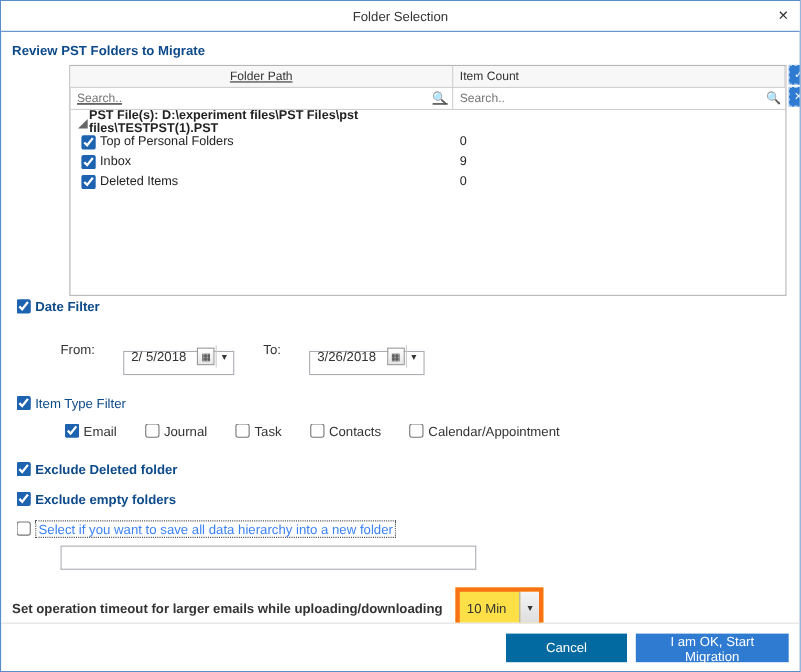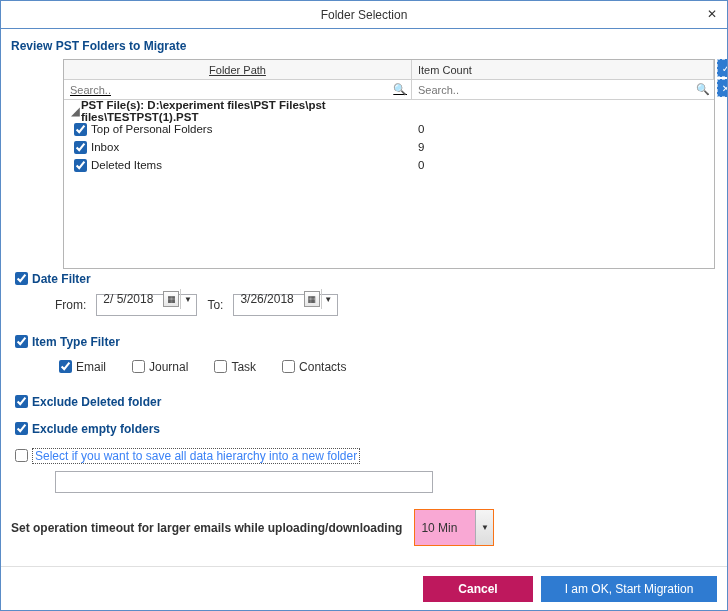--- a/index.html
+++ b/index.html
@@ -24,39 +24,39 @@
   .cb { width: 13px; height: 13px; margin-right: 4px; accent-color: #1e63b0; }
   .bold { font-weight: bold; }
   .ind1 { padding-left: 34px; }
   .tree-data-row { display: flex; height: 18px; align-items: center; }
   .td-path { flex: 0 0 348px; display: flex; align-items: center; padding-left: 6px; }
   .td-count { flex: 1; padding-left: 6px; }
   .side-buttons { position: absolute; right: -20px; top: 0; width: 18px; display: flex; flex-direction: column; gap: 2px; }
   .side-btn { width: 18px; height: 18px; background: #2f7bd1; color: #fff; display: flex; align-items: center; justify-content: center; font-size: 10px; cursor: pointer; border: 1px dashed rgba(255,255,255,0.6); }
   .chk-row { display: flex; align-items: center; font-size: 12px; color: #0d4a8a; }
   .chk-row input { accent-color: #1e63b0; margin-right: 4px; }
-  .sub-row { margin-left: 44px; margin-top: 6px; display: flex; align-items: center; font-size: 12px; color: #333; gap: 10px; }
-  .date-box { display: inline-flex; align-items: center; border: 1px solid #abadb3; height: 22px; padding: 0 2px 12px 6px; font-size: 12px; background: #fff; }
+  .sub-row { margin-left: 44px; margin-top: 6px; display: flex; align-items: center; font-size: 12px; color: #333; gap: 26px; }
+  .date-box { display: inline-flex; align-items: center; border: 1px solid #abadb3; height: 22px; padding: 0 2px 12px 6px; font-size: 12px; background: #fff; margin-top: 25px; }
   .date-box .cal { width: 16px; height: 16px; margin-left: 10px; border: 1px solid #999; background: linear-gradient(#fff, #e6e6e6); display: flex; align-items: center; justify-content: center; font-size: 9px; }
   .date-box .dd { width: 14px; height: 20px; margin-left: 1px; display: flex; align-items: center; justify-content: center; font-size: 8px; border-left: 1px solid #ccc; }
   .item-types { margin-left: 44px; margin-top: 6px; display: flex; gap: 22px; font-size: 12px; align-items: center; }
   .item-types label { display: flex; align-items: center; color: #333; }
   .item-types input { accent-color: #1e63b0; margin-right: 4px; }
   .hier-chk { display: flex; align-items: center; font-size: 12px; margin-top: 8px; }
   .hier-chk input { accent-color: #1e63b0; margin-right: 4px; }
   .hier-chk span { border: 1px dotted #555; padding: 0 2px; color: #3b82f6; }
   .hier-input { margin-left: 44px; margin-top: 6px; }
   .hier-input input { width: 378px; height: 22px; border: 1px solid #abadb3; padding: 2px 4px; font-size: 12px; }
   .timeout-row { display: flex; align-items: center; margin-top: 16px; font-size: 12px; color: #333; gap: 12px; }
-  .combo { border: 1px solid #f97316; height: 37px; width: 80px; display: flex; align-items: center; padding-left: 6px; position: relative; background: #f9a8d4; }
+  .combo { border: 4px solid #f97316; height: 37px; width: 80px; display: flex; align-items: center; padding-left: 6px; position: relative; background: #fde047; }
   .combo .dd { position: absolute; right: 0; top: 0; bottom: 0; width: 18px; border-left: 1px solid #abadb3; background: linear-gradient(#f5f5f5,#ddd); display: flex; align-items: center; justify-content: center; font-size: 8px; }
   .footer { height: 44px; display: flex; justify-content: flex-end; align-items: center; gap: 8px; padding-right: 10px; border-top: 1px solid #e0e0e0; }
   .btn { height: 26px; font-size: 12px; color: #fff; border: none; cursor: pointer; padding: 0 20px; }
-  .btn-cancel { background: #be185d; width: 110px; font-weight: bold; }
-  .btn-ok { background: #2f7bd1; width: 176px; }
+  .btn-cancel { background: #0369a1; width: 110px; }
+  .btn-ok { background: #2f7bd1; width: 139px; }
   .chk-plain { display: flex; align-items: center; font-size: 12px; color: #0d4a8a; margin-top: 8px; }
   .chk-plain input { accent-color: #1e63b0; margin-right: 4px; }
   .lbl { color: #333; }
 </style>
 </head>
 <body>
 
 <div class="window">
   <div class="titlebar">
     <span>Folder Selection</span>
@@ -134,38 +134,42 @@
       <span class="lbl">To:</span>
       <div class="date-box">
         <span>3/26/2018</span>
         <span class="cal">▦</span>
         <span class="dd">▼</span>
       </div>
     </div>
 
     <div class="chk-row" style="margin-top:16px">
       <input type="checkbox" checked="" style="">
-      <span style="font-weight:bold">Item Type Filter</span>
+      <span style="font-weight:normal">Item Type Filter</span>
     </div>
     <div class="item-types">
       <label>
           <input type="checkbox" checked="" style="">
           <span>Email</span>
         </label>
       <label>
           <input type="checkbox" style="">
           <span>Journal</span>
         </label>
       <label>
           <input type="checkbox" style="">
           <span>Task</span>
         </label>
       <label>
           <input type="checkbox" style="">
           <span>Contacts</span>
+        </label>
+      <label>
+          <input type="checkbox" style="">
+          <span>Calendar/Appointment</span>
         </label>
     </div>
 
     <div class="chk-plain" style="margin-top:16px">
       <input type="checkbox" checked="" style="">
       <span style="font-weight:bold">Exclude Deleted folder</span>
     </div>
     <div class="chk-plain">
       <input type="checkbox" checked="" style="">
       <span style="font-weight:bold">Exclude empty folders</span>

